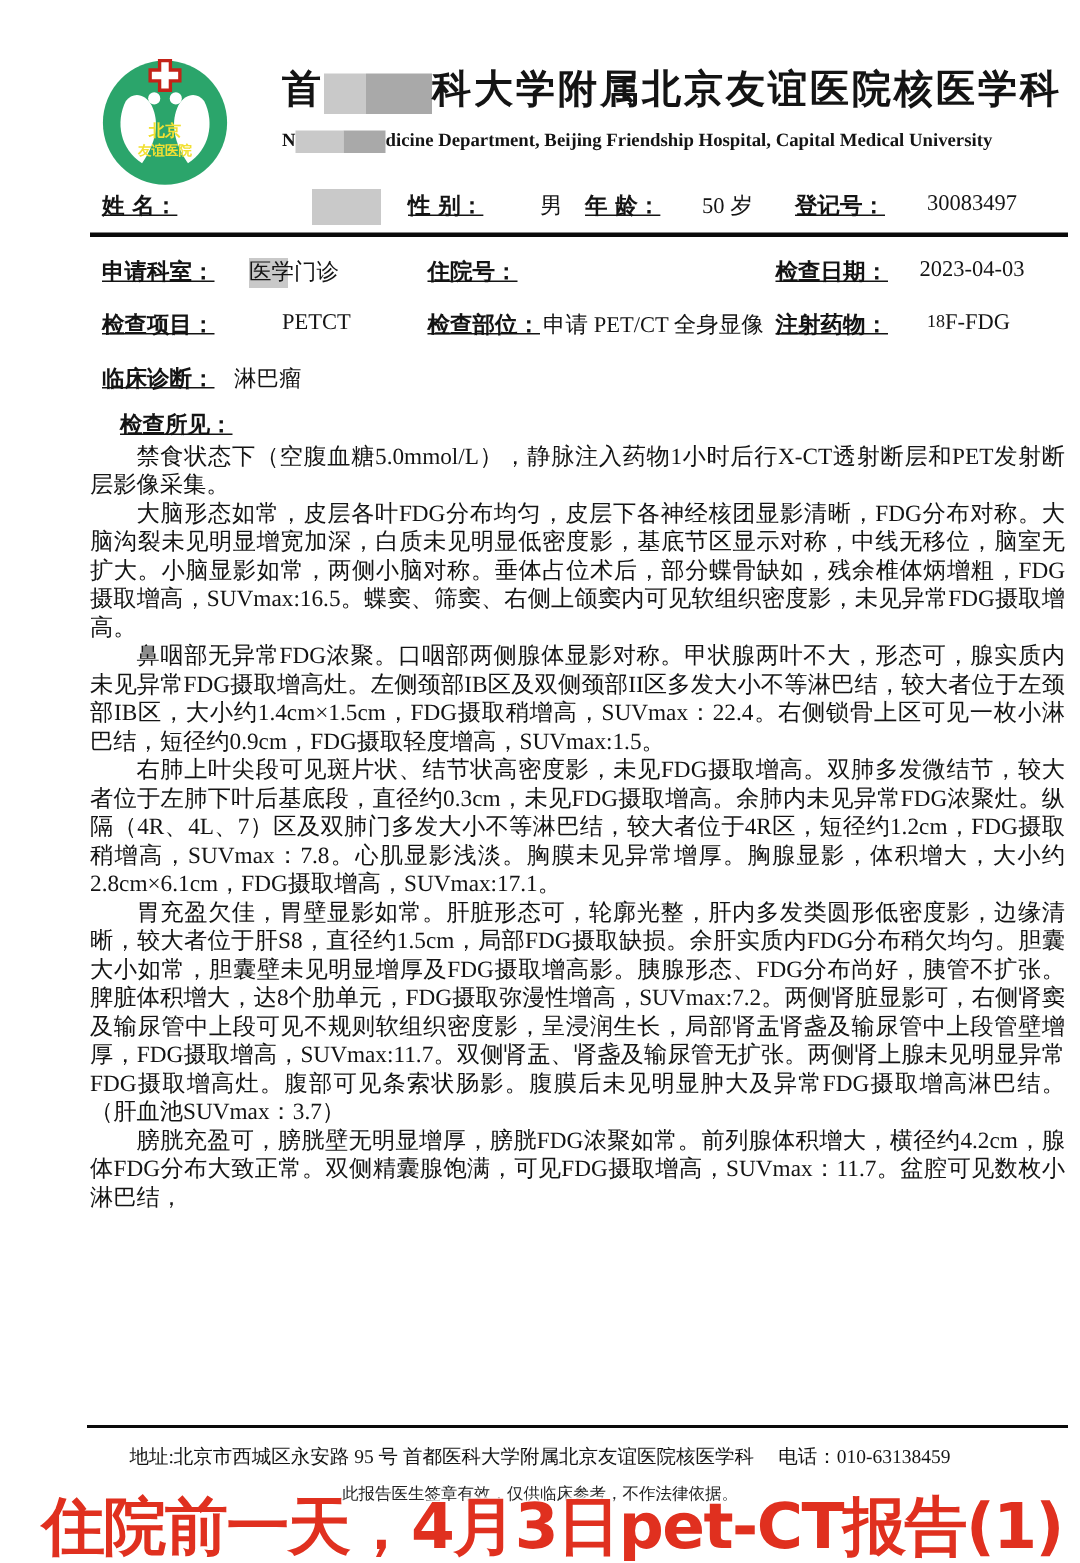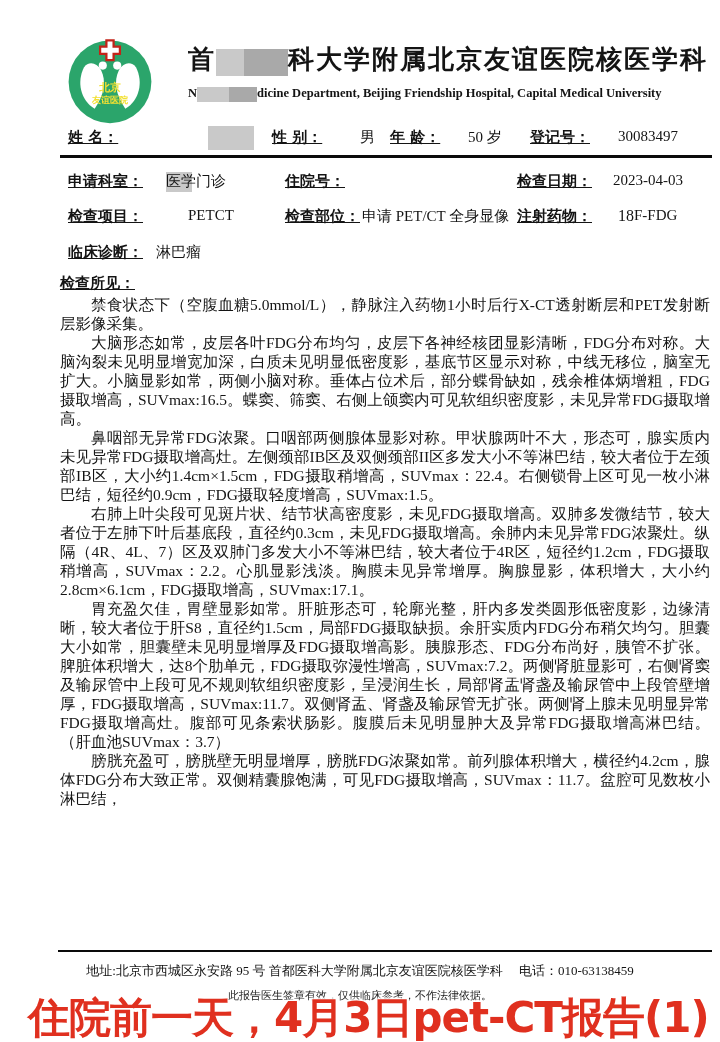--- a/index.html
+++ b/index.html
@@ -20,21 +20,21 @@
 
   
   .abs-row { position:absolute; left:60px; width:652px; height:24px; font-size:15px; }
   .abs-row span { position:absolute; top:0; white-space:nowrap; }
   .patient-row { top:128px; }
   .rule-thick { position:absolute; left:60px; top:155px; width:652px; height:3px; background:#0a0a0a; }
   .row-info1 { top:172px; }
   .row-info2 { top:207px; }
   .row-diag  { top:243px; }
   .row-seen  { top:274px; }
-  sup.drug { font-size:16px; vertical-align:8px; }
+  sup.drug { font-size:12px; vertical-align:8px; }
 
   
   .findings {
     position:absolute; left:60px; top:295px; width:650px;
     font-size:15.5px; line-height:19px; text-align:justify;
   }
   .findings p { margin:0; text-indent:2em; }
 
   
   .footer-rule { position:absolute; left:58px; top:950px; width:654px; height:2px; background:#0a0a0a; }
@@ -110,28 +110,28 @@
     <span class="hd-label" style="left:457px;">注射药物：</span>
     <span style="left:558px;"><sup class="drug">18</sup><span>F-FDG</span></span>
   </div>
 
   <div class="abs-row row-diag">
     <span class="hd-label" style="left:8px;">临床诊断：</span>
     <span style="left:96px;">淋巴瘤</span>
   </div>
 
   <div class="abs-row row-seen">
-    <span class="hd-label" style="left:0;">检查所见：</span>
+    <span class="hd-label" style="left:20px;">检查所见：</span>
   </div>
 
   <div class="findings">
     <p>禁食状态下（空腹血糖5.0mmol/L），静脉注入药物1小时后行X-CT透射断层和PET发射断层影像采集。</p>
     <p>大脑形态如常，皮层各叶FDG分布均匀，皮层下各神经核团显影清晰，FDG分布对称。大脑沟裂未见明显增宽加深，白质未见明显低密度影，基底节区显示对称，中线无移位，脑室无扩大。小脑显影如常，两侧小脑对称。垂体占位术后，部分蝶骨缺如，残余椎体炳增粗，FDG摄取增高，SUVmax:16.5。蝶窦、筛窦、右侧上颌窦内可见软组织密度影，未见异常FDG摄取增高。</p>
     <p>鼻咽部无异常FDG浓聚。口咽部两侧腺体显影对称。甲状腺两叶不大，形态可，腺实质内未见异常FDG摄取增高灶。左侧颈部IB区及双侧颈部II区多发大小不等淋巴结，较大者位于左颈部IB区，大小约1.4cm×1.5cm，FDG摄取稍增高，SUVmax：22.4。右侧锁骨上区可见一枚小淋巴结，短径约0.9cm，FDG摄取轻度增高，SUVmax:1.5。</p>
-    <p>右肺上叶尖段可见斑片状、结节状高密度影，未见FDG摄取增高。双肺多发微结节，较大者位于左肺下叶后基底段，直径约0.3cm，未见FDG摄取增高。余肺内未见异常FDG浓聚灶。纵隔（4R、4L、7）区及双肺门多发大小不等淋巴结，较大者位于4R区，短径约1.2cm，FDG摄取稍增高，SUVmax：2.2。心肌显影浅淡。胸膜未见异常增厚。胸腺显影，体积增大，大小约2.8cm×6.1cm，FDG摄取增高，SUVmax:17.1。</p>
+    <p>右肺上叶尖段可见斑片状、结节状高密度影，未见FDG摄取增高。双肺多发微结节，较大者位于左肺下叶后基底段，直径约0.3cm，未见FDG摄取增高。余肺内未见异常FDG浓聚灶。纵隔（4R、4L、7）区及双肺门多发大小不等淋巴结，较大者位于4R区，短径约1.2cm，FDG摄取稍增高，SUVmax：7.8。心肌显影浅淡。胸膜未见异常增厚。胸腺显影，体积增大，大小约2.8cm×6.1cm，FDG摄取增高，SUVmax:17.1。</p>
     <p>胃充盈欠佳，胃壁显影如常。肝脏形态可，轮廓光整，肝内多发类圆形低密度影，边缘清晰，较大者位于肝S8，直径约1.5cm，局部FDG摄取缺损。余肝实质内FDG分布稍欠均匀。胆囊大小如常，胆囊壁未见明显增厚及FDG摄取增高影。胰腺形态、FDG分布尚好，胰管不扩张。脾脏体积增大，达8个肋单元，FDG摄取弥漫性增高，SUVmax:7.2。两侧肾脏显影可，右侧肾窦及输尿管中上段可见不规则软组织密度影，呈浸润生长，局部肾盂肾盏及输尿管中上段管壁增厚，FDG摄取增高，SUVmax:11.7。双侧肾盂、肾盏及输尿管无扩张。两侧肾上腺未见明显异常FDG摄取增高灶。腹部可见条索状肠影。腹膜后未见明显肿大及异常FDG摄取增高淋巴结。（肝血池SUVmax：3.7）</p>
     <p>膀胱充盈可，膀胱壁无明显增厚，膀胱FDG浓聚如常。前列腺体积增大，横径约4.2cm，腺体FDG分布大致正常。双侧精囊腺饱满，可见FDG摄取增高，SUVmax：11.7。盆腔可见数枚小淋巴结，</p>
   </div>
 
   <div class="footer-rule"></div>
   <div class="address">地址:北京市西城区永安路 95 号  首都医科大学附属北京友谊医院核医学科　 电话：010-63138459</div>
   <div class="disclaimer">此报告医生签章有效，仅供临床参考，不作法律依据。</div>
 
   <div class="overlay">住院前一天，4月3日pet-CT报告(1)</div>
 

